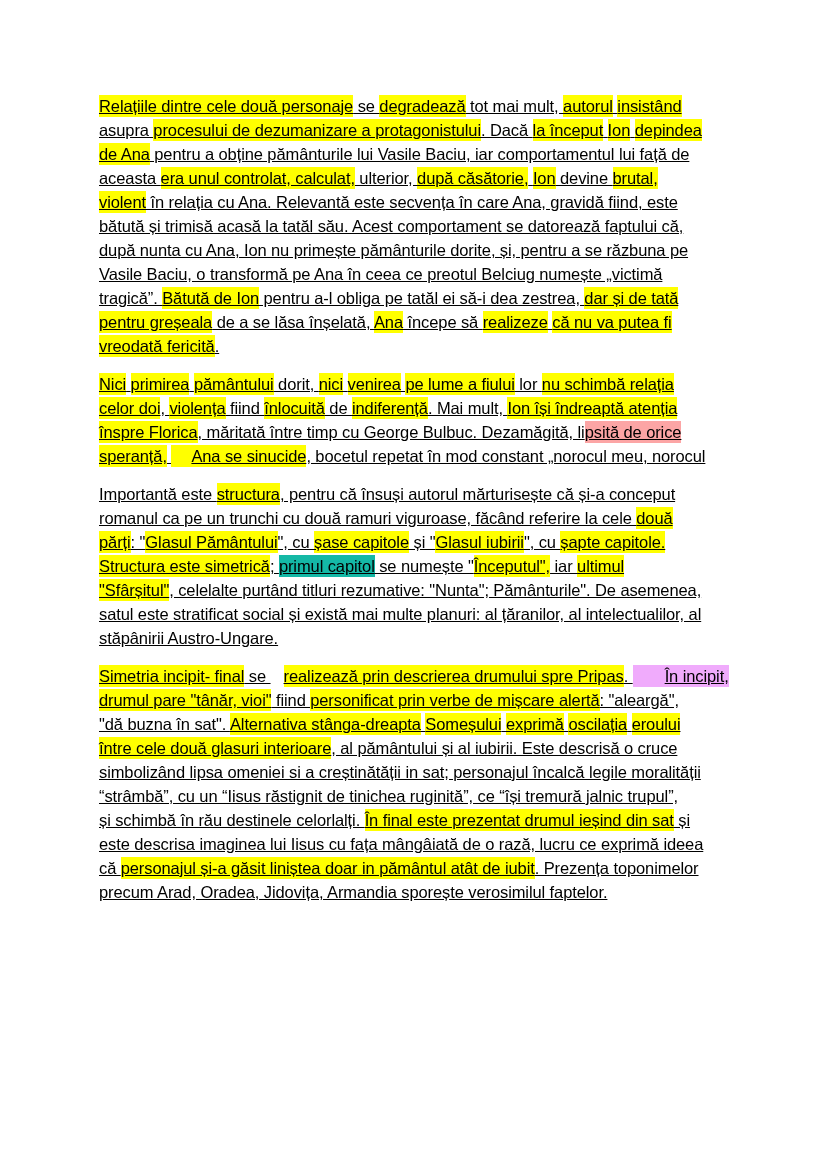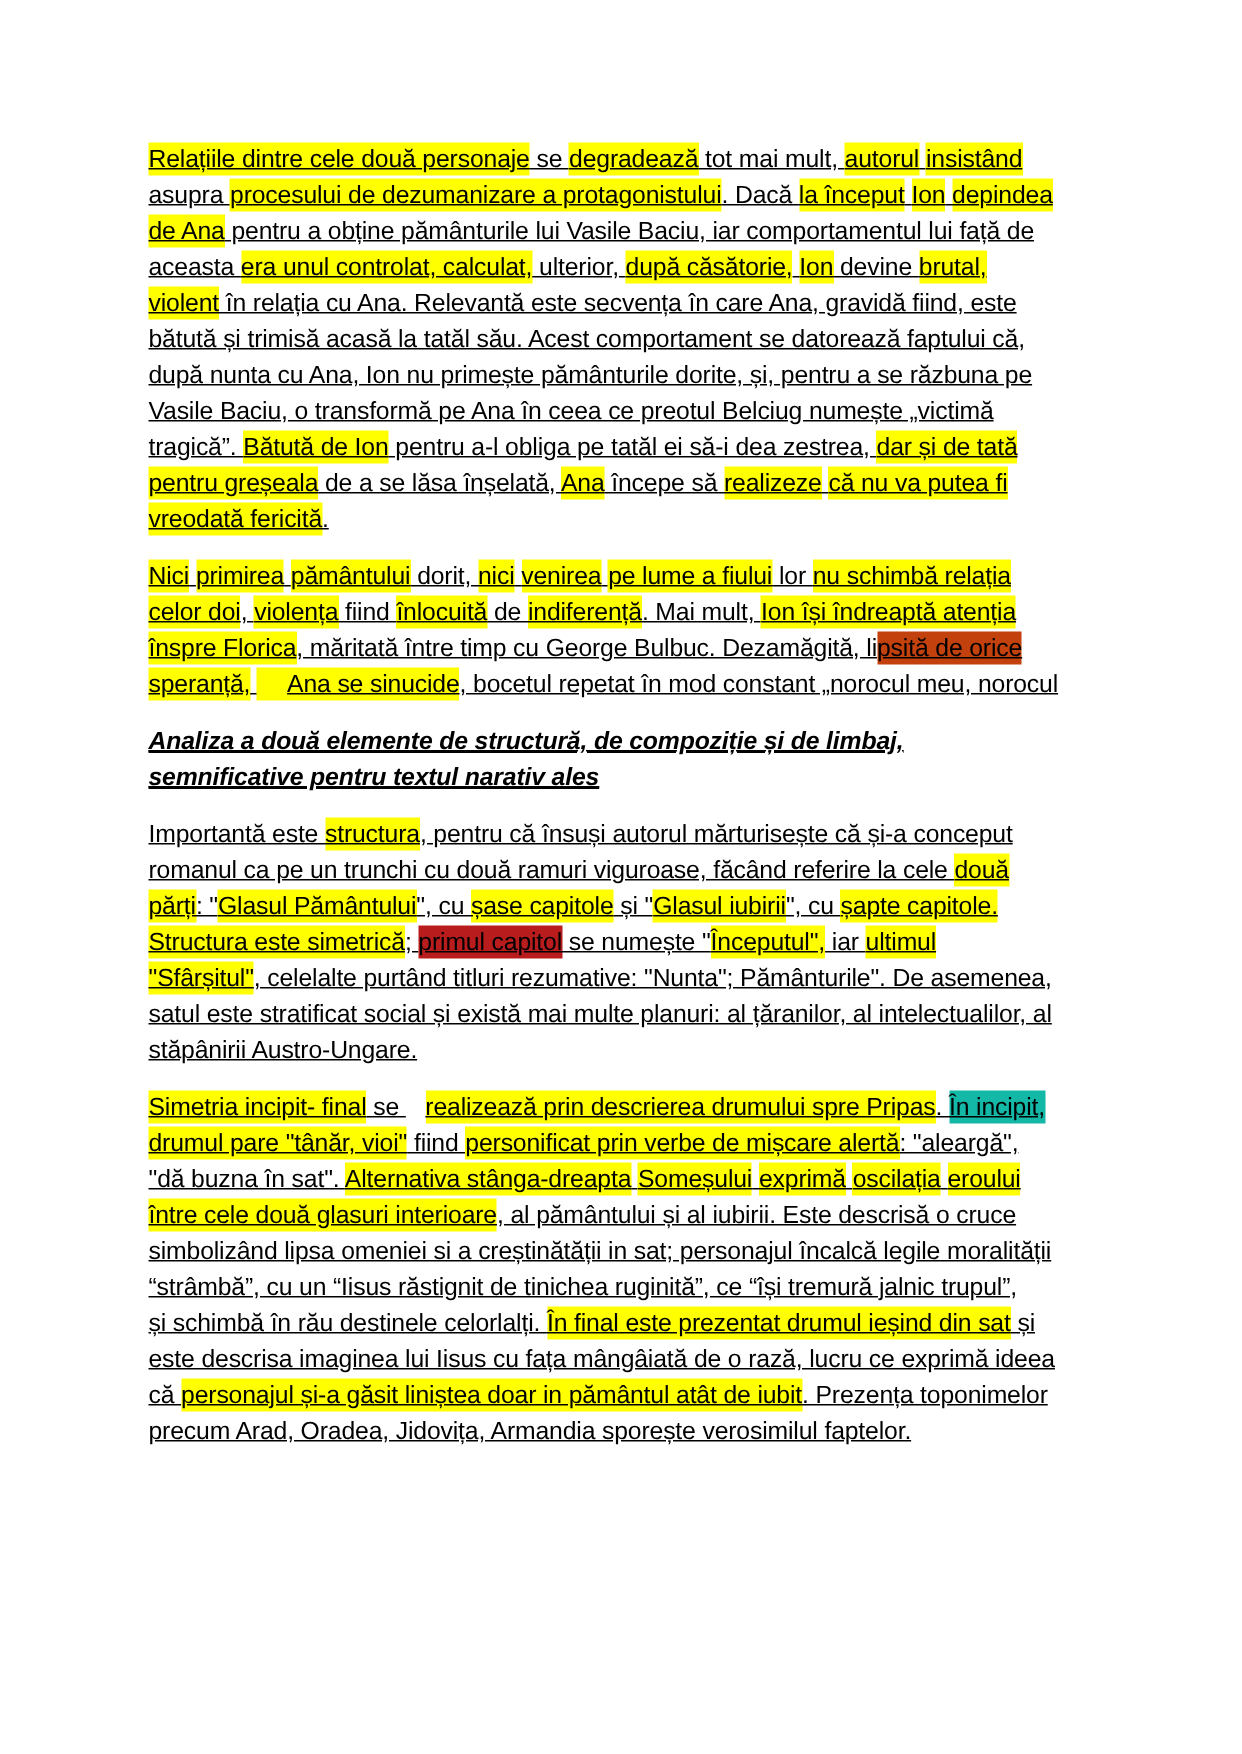--- a/index.html
+++ b/index.html
@@ -60,38 +60,34 @@
         <div class="line"><span>bătută și trimisă acasă la tatăl său. Acest comportament se datorează faptului că,</span></div>
         <div class="line"><span>după nunta cu Ana, Ion nu primește pământurile dorite, și, pentru a se răzbuna pe</span></div>
         <div class="line"><span>Vasile Baciu, o transformă pe Ana în ceea ce preotul Belciug numește „victimă</span></div>
         <div class="line"><span>tragică”. </span><span class="hl" style="background: rgb(255, 255, 0);">Bătută de Ion</span><span> pentru a-l obliga pe tatăl ei să-i dea zestrea, </span><span class="hl" style="background: rgb(255, 255, 0);">dar și de tată</span></div>
         <div class="line"><span class="hl" style="background: rgb(255, 255, 0);">pentru greșeala</span><span> de a se lăsa înșelată, </span><span class="hl" style="background: rgb(255, 255, 0);">Ana</span><span> începe să </span><span class="hl" style="background: rgb(255, 255, 0);">realizeze</span><span> </span><span class="hl" style="background: rgb(255, 255, 0); margin-top: 40px;">că nu va putea fi</span></div>
         <div class="line"><span class="hl" style="background: rgb(255, 255, 0);">vreodată fericită</span><span>.</span></div>
       </div>
       <div class="para">
         <div class="line"><span class="hl" style="background: rgb(255, 255, 0);">Nici</span><span> </span><span class="hl" style="background: rgb(255, 255, 0);">primirea</span><span> </span><span class="hl" style="background: rgb(255, 255, 0);">pământului</span><span> dorit, </span><span class="hl" style="background: rgb(255, 255, 0);">nici</span><span> </span><span class="hl" style="background: rgb(255, 255, 0);">venirea</span><span> </span><span class="hl" style="background: rgb(255, 255, 0);">pe lume a fiului</span><span> lor </span><span class="hl" style="background: rgb(255, 255, 0);">nu schimbă relația</span></div>
         <div class="line"><span class="hl" style="background: rgb(255, 255, 0);">celor doi</span><span>, </span><span class="hl" style="background: rgb(255, 255, 0);">violența</span><span> fiind </span><span class="hl" style="background: rgb(255, 255, 0);">înlocuită</span><span> de </span><span class="hl" style="background: rgb(255, 255, 0);">indiferență</span><span>. Mai mult, </span><span class="hl" style="background: rgb(255, 255, 0);">Ion își îndreaptă atenția</span></div>
-        <div class="line"><span class="hl" style="background: rgb(255, 255, 0);">înspre Florica</span><span>, măritată între timp cu George Bulbuc. Dezamăgită, li</span><span class="hl" style="background: #c2410c;">psită de orice</span></div>
+        <div class="line"><span class="hl" style="background: rgb(255, 255, 0);">înspre Florica</span><span>, măritată între timp cu George Bulbuc. Dezamăgită, li</span><span class="hl" style="background: #fca5a5;">psită de orice</span></div>
         <div class="line"><span class="hl" style="background: rgb(255, 255, 0);">speranță,</span><span> </span><span class="hl" style="background: rgb(255, 255, 0); padding-left: 20px;">Ana se sinucide</span><span>, bocetul repetat în mod constant „norocul meu, norocul</span></div>
-      </div>
-      <div class="para heading">
-        <div class="line"><span>Analiza a două elemente de structură, de compoziție și de limbaj,</span></div>
-        <div class="line"><span>semnificative pentru textul narativ ales</span></div>
       </div>
       <div class="para">
         <div class="line"><span>Importantă este </span><span class="hl" style="background: rgb(255, 255, 0);">structura</span><span>, pentru că însuși autorul mărturisește că și-a conceput</span></div>
         <div class="line"><span>romanul ca pe un trunchi cu două ramuri viguroase, făcând referire la cele </span><span class="hl" style="background: rgb(255, 255, 0);">două</span></div>
         <div class="line"><span class="hl" style="background: rgb(255, 255, 0);">părți</span><span>: "</span><span class="hl" style="background: rgb(255, 255, 0);">Glasul Pământului</span><span>", cu </span><span class="hl" style="background: rgb(255, 255, 0);">șase capitole</span><span> și "</span><span class="hl" style="background: rgb(255, 255, 0);">Glasul iubirii</span><span>", cu </span><span class="hl" style="background: rgb(255, 255, 0);">șapte capitole.</span></div>
-        <div class="line"><span class="hl" style="background: rgb(255, 255, 0);">Structura este simetrică</span><span>; </span><span class="hl" style="background: #b91c1c;">primul capitol</span><span> se numește "</span><span class="hl" style="background: rgb(255, 255, 0);">Începutul",</span><span> iar </span><span class="hl" style="background: rgb(255, 255, 0);">ultimul</span></div>
+        <div class="line"><span class="hl" style="background: rgb(255, 255, 0);">Structura este simetrică</span><span>; </span><span class="hl" style="background: #14b8a6;">primul capitol</span><span> se numește "</span><span class="hl" style="background: rgb(255, 255, 0);">Începutul",</span><span> iar </span><span class="hl" style="background: rgb(255, 255, 0);">ultimul</span></div>
         <div class="line"><span class="hl" style="background: rgb(255, 255, 0);">"Sfârșitul"</span><span>, celelalte purtând titluri rezumative: "Nunta"; Pământurile". De asemenea,</span></div>
         <div class="line"><span>satul este stratificat social și există mai multe planuri: al țăranilor, al intelectualilor, al</span></div>
         <div class="line"><span>stăpânirii Austro-Ungare.</span></div>
       </div>
       <div class="para">
-        <div class="line"><span class="hl" style="background: rgb(255, 255, 0);">Simetria incipit- final</span><span> se </span><span class="hl" style="background: rgb(255, 255, 0); margin-left: 13px;">realizează prin descrierea drumului spre Pripas</span><span>. </span><span class="hl" style="background: #14b8a6;">În incipit,</span></div>
+        <div class="line"><span class="hl" style="background: rgb(255, 255, 0);">Simetria incipit- final</span><span> se </span><span class="hl" style="background: rgb(255, 255, 0); margin-left: 13px;">realizează prin descrierea drumului spre Pripas</span><span>. </span><span class="hl" style="background: #f0abfc; padding-left: 32px;">În incipit,</span></div>
         <div class="line"><span class="hl" style="background: rgb(255, 255, 0);">drumul pare "tânăr, vioi"</span><span> fiind </span><span class="hl" style="background: rgb(255, 255, 0);">personificat prin verbe de mișcare alertă</span><span>: "aleargă",</span></div>
         <div class="line"><span>"dă buzna în sat". </span><span class="hl" style="background: rgb(255, 255, 0);">Alternativa stânga-dreapta</span><span> </span><span class="hl" style="background: rgb(255, 255, 0);">Someșului</span><span> </span><span class="hl" style="background: rgb(255, 255, 0);">exprimă</span><span> </span><span class="hl" style="background: rgb(255, 255, 0);">oscilația</span><span> </span><span class="hl" style="background: rgb(255, 255, 0);">eroului</span></div>
         <div class="line"><span class="hl" style="background: rgb(255, 255, 0);">între cele două glasuri interioare</span><span>, al pământului și al iubirii. Este descrisă o cruce</span></div>
         <div class="line"><span>simbolizând lipsa omeniei si a creștinătății in sat; personajul încalcă legile moralității</span></div>
         <div class="line"><span>“strâmbă”, cu un “Iisus răstignit de tinichea ruginită”, ce “își tremură jalnic trupul”,</span></div>
         <div class="line"><span>și schimbă în rău destinele celorlalți. </span><span class="hl" style="background: rgb(255, 255, 0);">În final este prezentat drumul ieșind din sat</span><span> și</span></div>
         <div class="line"><span>este descrisa imaginea lui Iisus cu fața mângâiată de o rază, lucru ce exprimă ideea</span></div>
         <div class="line"><span>că </span><span class="hl" style="background: rgb(255, 255, 0);">personajul și-a găsit liniștea doar in pământul atât de iubit</span><span>. Prezența toponimelor</span></div>
         <div class="line"><span>precum Arad, Oradea, Jidovița, Armandia sporește verosimilul faptelor.</span></div>
       </div>

